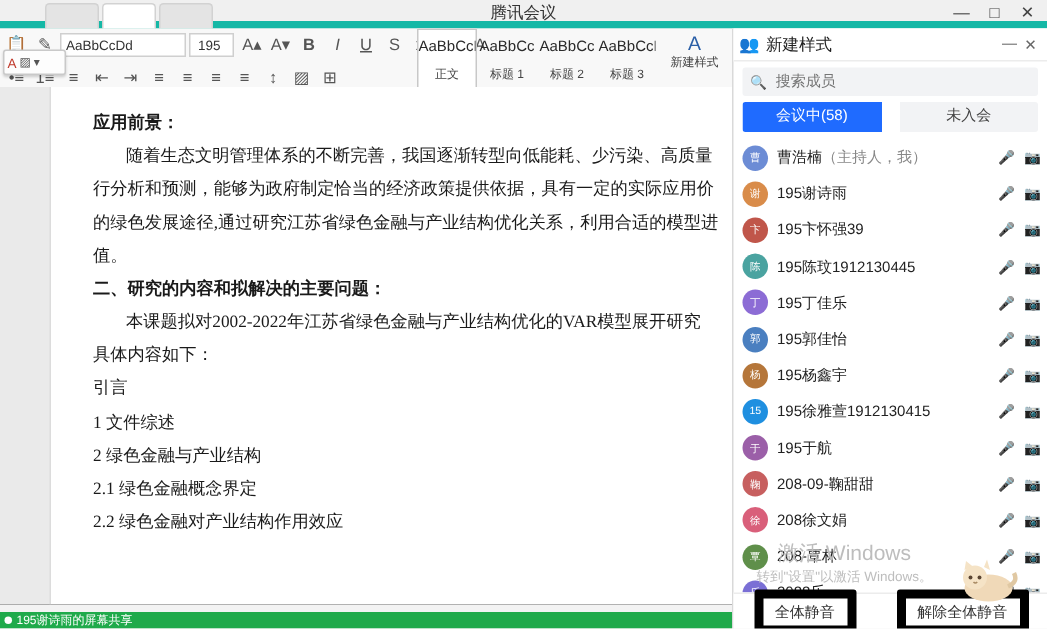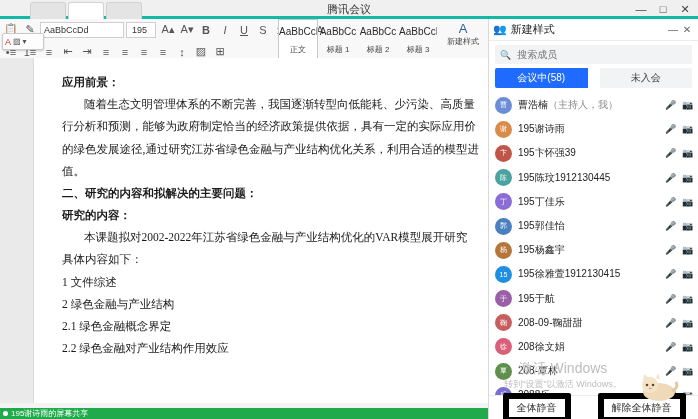--- a/index.html
+++ b/index.html
@@ -10,21 +10,21 @@
     font-size: 11px;
     background: #f3f3f3;
     overflow: hidden;
     position: relative;
   }
 
   
   .titlebar {
     position: absolute; left: 0; top: 0; width: 698px; height: 19px;
     background: #f0f0f0;
-    border-bottom: 3px solid #14b8a6;
+    border-bottom: 5px solid #14b8a6;
   }
   .tb-tabs { position: absolute; left: 30px; top: 0; height: 19px; display: flex; align-items: flex-end; }
   .tb-tab {
     height: 17px; min-width: 36px; margin-right: 2px;
     background: #e4e4e4; border: 1px solid #d2d2d2; border-bottom: none;
     border-radius: 3px 3px 0 0;
   }
   .tb-tab.active { background: #ffffff; }
   .tb-title {
     position: absolute; left: 0; top: 0; width: 698px; height: 19px;
@@ -284,23 +284,23 @@
 
 <div class="doc-area">
   <div class="ruler-left"></div>
   <div class="page">
     <p class="bold">应用前景：</p>
     <p class="ind">随着生态文明管理体系的不断完善，我国逐渐转型向低能耗、少污染、高质量</p>
     <p>行分析和预测，能够为政府制定恰当的经济政策提供依据，具有一定的实际应用价</p>
     <p>的绿色发展途径,通过研究江苏省绿色金融与产业结构优化关系，利用合适的模型进</p>
     <p>值。</p>
     <p class="bold">二、研究的内容和拟解决的主要问题：</p>
-    <p class="bold">研究的内容：</p>
     <p class="ind">本课题拟对2002-2022年江苏省绿色金融与产业结构优化的VAR模型展开研究</p>
     <p>具体内容如下：</p>
+    <p>引言</p>
     <p>1 文件综述</p>
     <p>2 绿色金融与产业结构</p>
     <p>2.1 绿色金融概念界定</p>
     <p>2.2 绿色金融对产业结构作用效应</p>
 
   </div>
 </div>
 
 <div class="doc-statusbar"></div>
 

